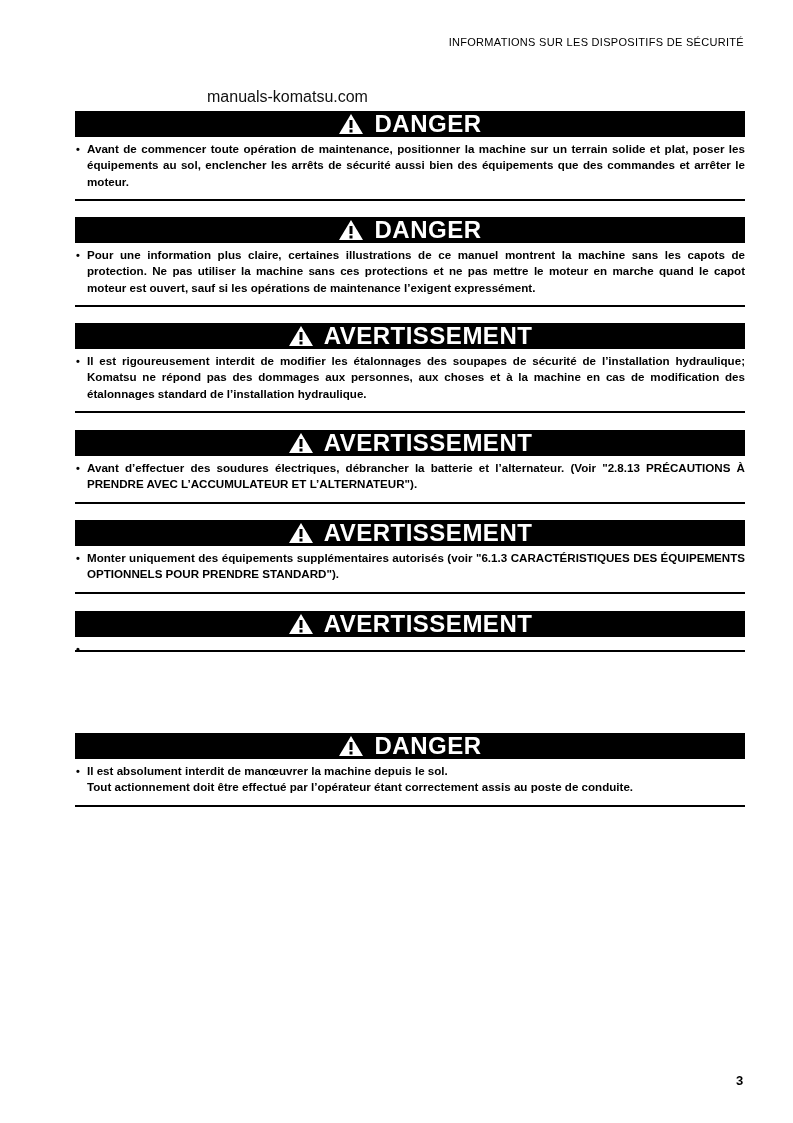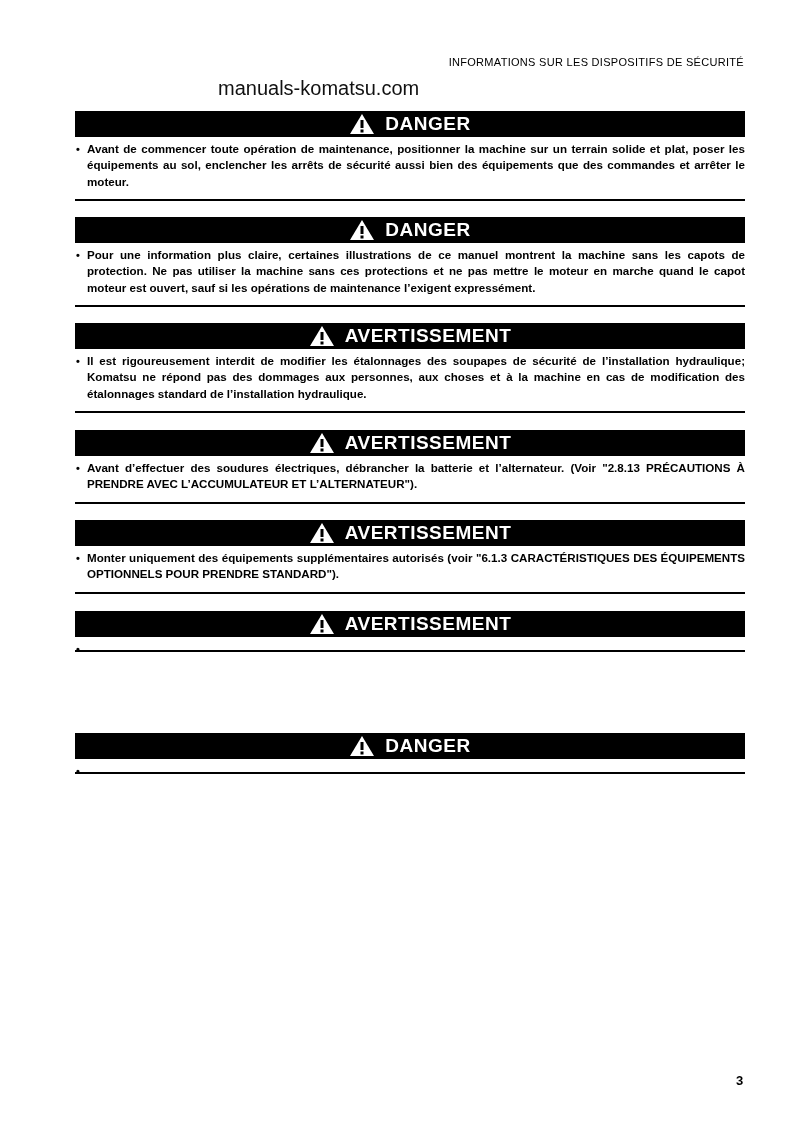--- a/index.html
+++ b/index.html
@@ -1,24 +1,24 @@
 <!DOCTYPE html>
 <html><head>
 <meta charset="utf-8">
 <style>
   html, body { margin:0; padding:0; background:#ffffff; }
   body { width:793px; height:1123px; position:relative; overflow:hidden;
          font-family: "Liberation Sans", sans-serif; color:#000; }
-  .running-head { position:absolute; top:56px; right:49px; font-size:11px;
+  .running-head { position:absolute; top:36px; right:49px; font-size:11px;
                   letter-spacing:0.3px; color:#000; }
-  .watermark { position:absolute; top:78px; left:207px; font-size:20px;
-               color:#111; letter-spacing:0px; line-height:20px;margin-left:11px; }
+  .watermark { position:absolute; top:87px; left:207px; font-size:16px;
+               color:#111; letter-spacing:0px; line-height:20px; }
   .notice { position:absolute; left:75px; width:670px; }
   .notice .bar { background:#000; height:26px; display:flex; align-items:center;
-                 justify-content:center; color:#fff; font-weight:bold; font-size:19px;
+                 justify-content:center; color:#fff; font-weight:bold; font-size:24px;
                  letter-spacing:0.5px; }
   .notice .bar .tri { width:26px; height:22px; margin-right:10px; display:inline-block; }
   .notice .body { padding:4px 0 4px 0; font-size:11.6px; line-height:16.3px;
                   font-weight:bold; font-family:"Liberation Sans Narrow","Liberation Sans",sans-serif;
                   text-align:justify; }
   .notice .item { position:relative; padding-left:12px; }
   .notice .item .dot { position:absolute; left:1px; top:0; font-size:11px; }
   .notice .para { display:block; text-align-last:left; }
   .notice .rule { height:2px; background:#000; margin-top:5px; }
   .page-num { position:absolute; top:1073px; left:736px; font-size:13px; font-weight:bold; }
@@ -136,19 +136,21 @@
         <span class="tri"><svg viewBox="0 0 26 22" width="26" height="22">
             <polygon points="13,1 25,21 1,21" fill="#fff"></polygon>
             <rect x="11.5" y="7" width="3" height="8" fill="#000"></rect>
             <rect x="11.5" y="16.5" width="3" height="3" fill="#000"></rect>
           </svg></span>
         <span>DANGER</span>
       </div>
       <div class="body">
         <div class="item">
           <span class="dot">•</span>
+          <span class="para">Il est absolument interdit de manœuvrer la machine depuis le sol.</span>
+          <span class="para">Tout actionnement doit être effectué par l’opérateur étant correctement assis au poste de conduite.</span>
         </div>
       </div>
       <div class="rule"></div>
     </div>
   </div>
 
 <div class="page-num">3</div>
 
 </body></html>

